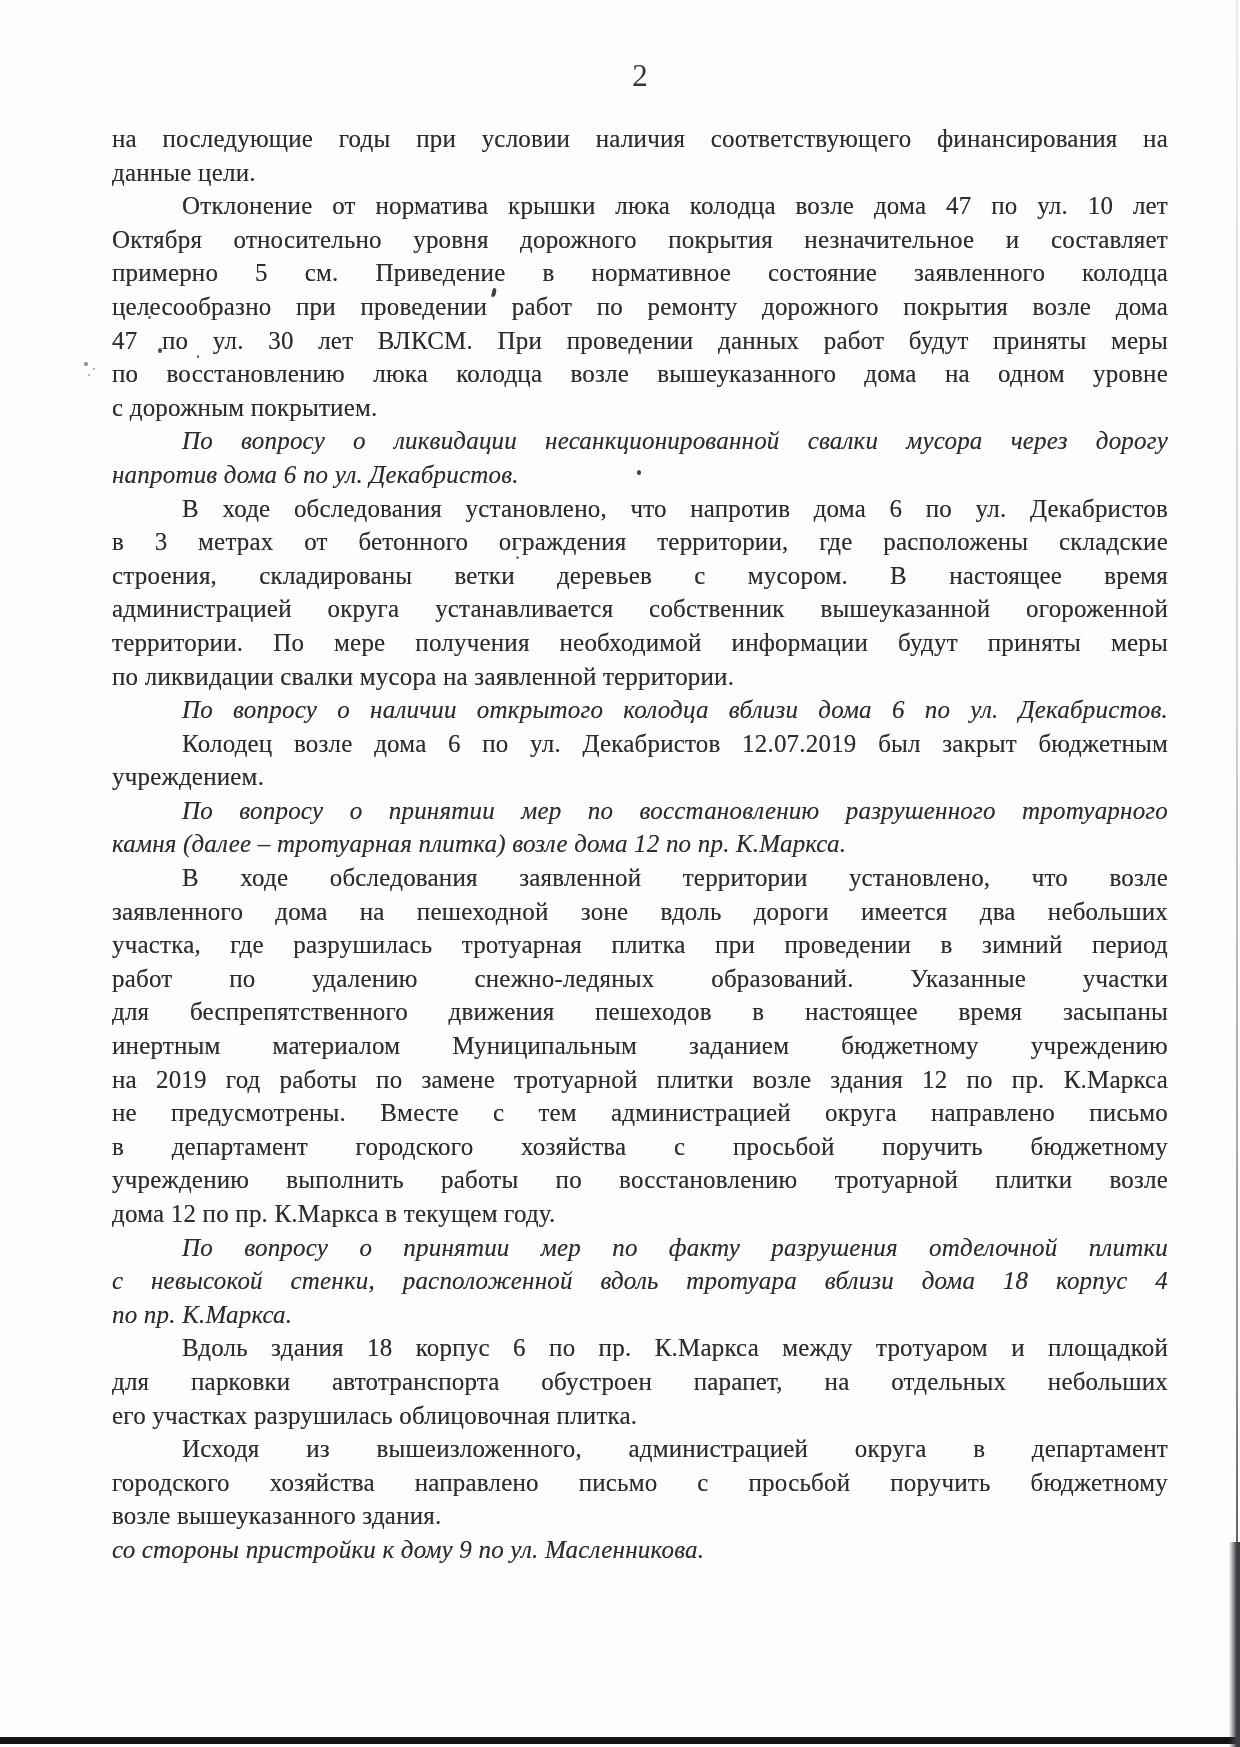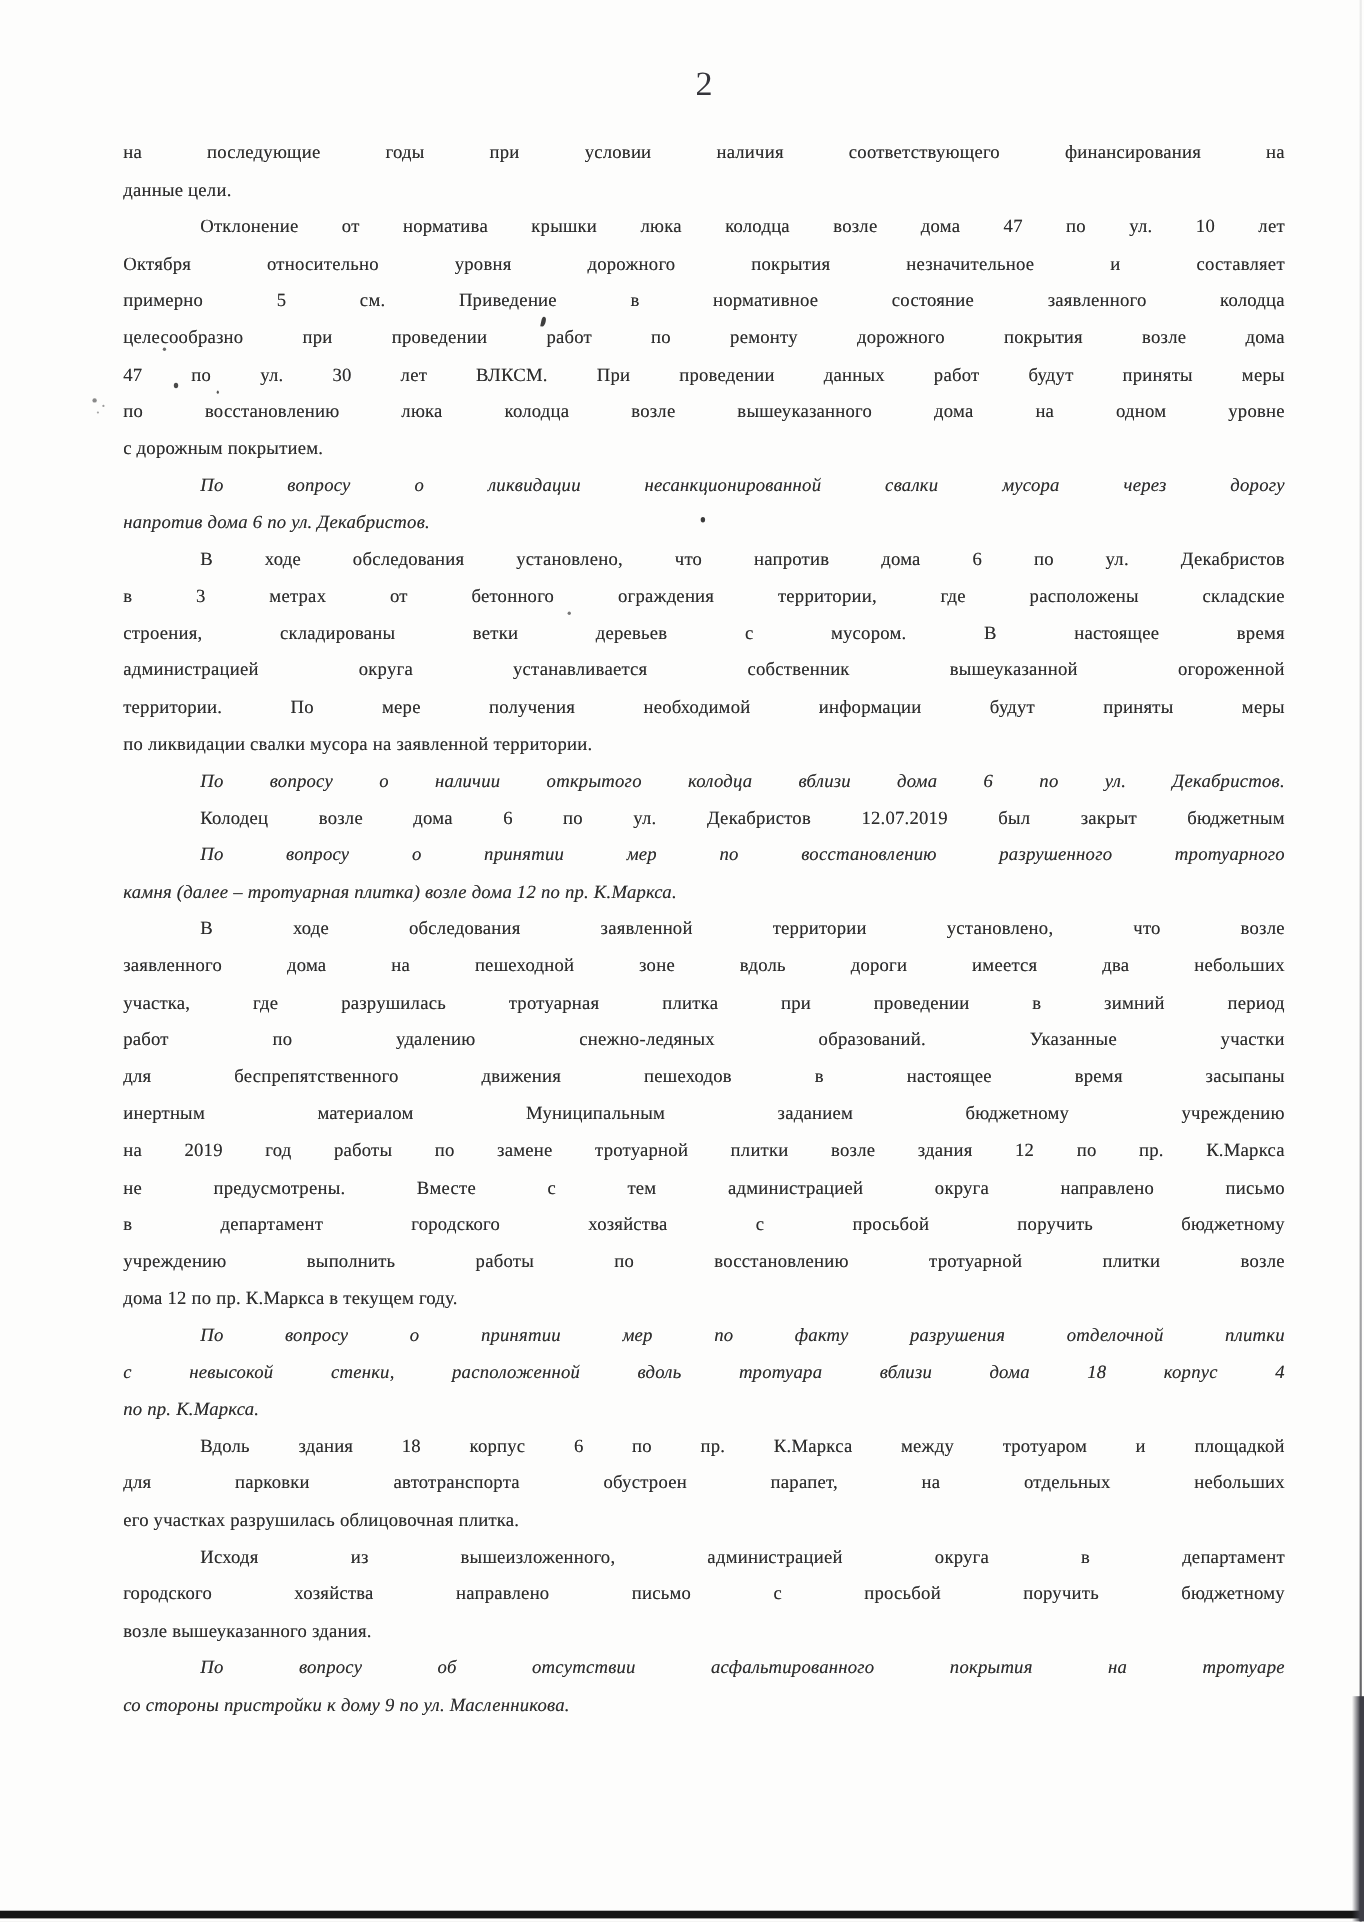--- a/index.html
+++ b/index.html
@@ -18,21 +18,21 @@
     font-size:31px;
     color:#35353b;
   }
   .content{
     position:absolute;
     left:112px;top:122px;width:1056px;
   }
   .para{margin:0;padding:0;}
   .para.italic .line{font-style:italic;}
   .line{
-    font-size:17px;
+    font-size:25px;
     line-height:33.6px;
     height:33.6px;
     white-space:normal;
     letter-spacing:0.2px;
     text-shadow:0 0 0.5px rgba(45,45,45,0.55);
   }
   .line.just{
     text-align:justify;
     text-align-last:justify;
   }
@@ -95,20 +95,21 @@
         <div class="line just">строения, складированы ветки деревьев с мусором. В настоящее время</div>
         <div class="line just">администрацией округа устанавливается собственник вышеуказанной огороженной</div>
         <div class="line just">территории. По мере получения необходимой информации будут приняты меры</div>
         <div class="line">по ликвидации свалки мусора на заявленной территории.</div>
       </div>
       <div class="para italic">
         <div class="line just indent">По вопросу о наличии открытого колодца вблизи дома 6 по ул. Декабристов.</div>
       </div>
       <div class="para">
         <div class="line just indent">Колодец возле дома 6 по ул. Декабристов 12.07.2019 был закрыт бюджетным</div>
+        <div class="line">учреждением.</div>
       </div>
       <div class="para italic">
         <div class="line just indent">По вопросу о принятии мер по восстановлению разрушенного тротуарного</div>
         <div class="line">камня (далее – тротуарная плитка)  возле дома 12 по пр. К.Маркса.</div>
       </div>
       <div class="para">
         <div class="line just indent">В ходе обследования заявленной территории установлено, что возле</div>
         <div class="line just">заявленного дома на пешеходной зоне вдоль дороги имеется два небольших</div>
         <div class="line just">участка, где разрушилась тротуарная плитка при проведении в зимний период</div>
         <div class="line just">работ по удалению снежно-ледяных образований. Указанные участки</div>
@@ -129,21 +130,20 @@
         <div class="line just indent">Вдоль здания 18 корпус 6 по пр. К.Маркса между тротуаром и площадкой</div>
         <div class="line just">для парковки автотранспорта обустроен парапет, на отдельных небольших</div>
         <div class="line">его участках разрушилась облицовочная плитка.</div>
       </div>
       <div class="para">
         <div class="line just indent">Исходя из вышеизложенного, администрацией округа в департамент</div>
         <div class="line just">городского хозяйства направлено письмо с просьбой поручить бюджетному</div>
         <div class="line">возле вышеуказанного здания.</div>
       </div>
       <div class="para italic">
-        <div class="line just indent">По вопросу об отсутствии асфальтированного покрытия на тротуаре</div>
         <div class="line">со стороны пристройки к дому 9 по ул. Масленникова.</div>
       </div>
     </div>
 
   <div class="scan-bottom-line"></div>
   <div class="scan-right-line"></div>
   <div class="scan-right-band"></div>
   <div class="speck a"></div>
   <div class="speck b"></div>
   <div class="speck c"></div>

